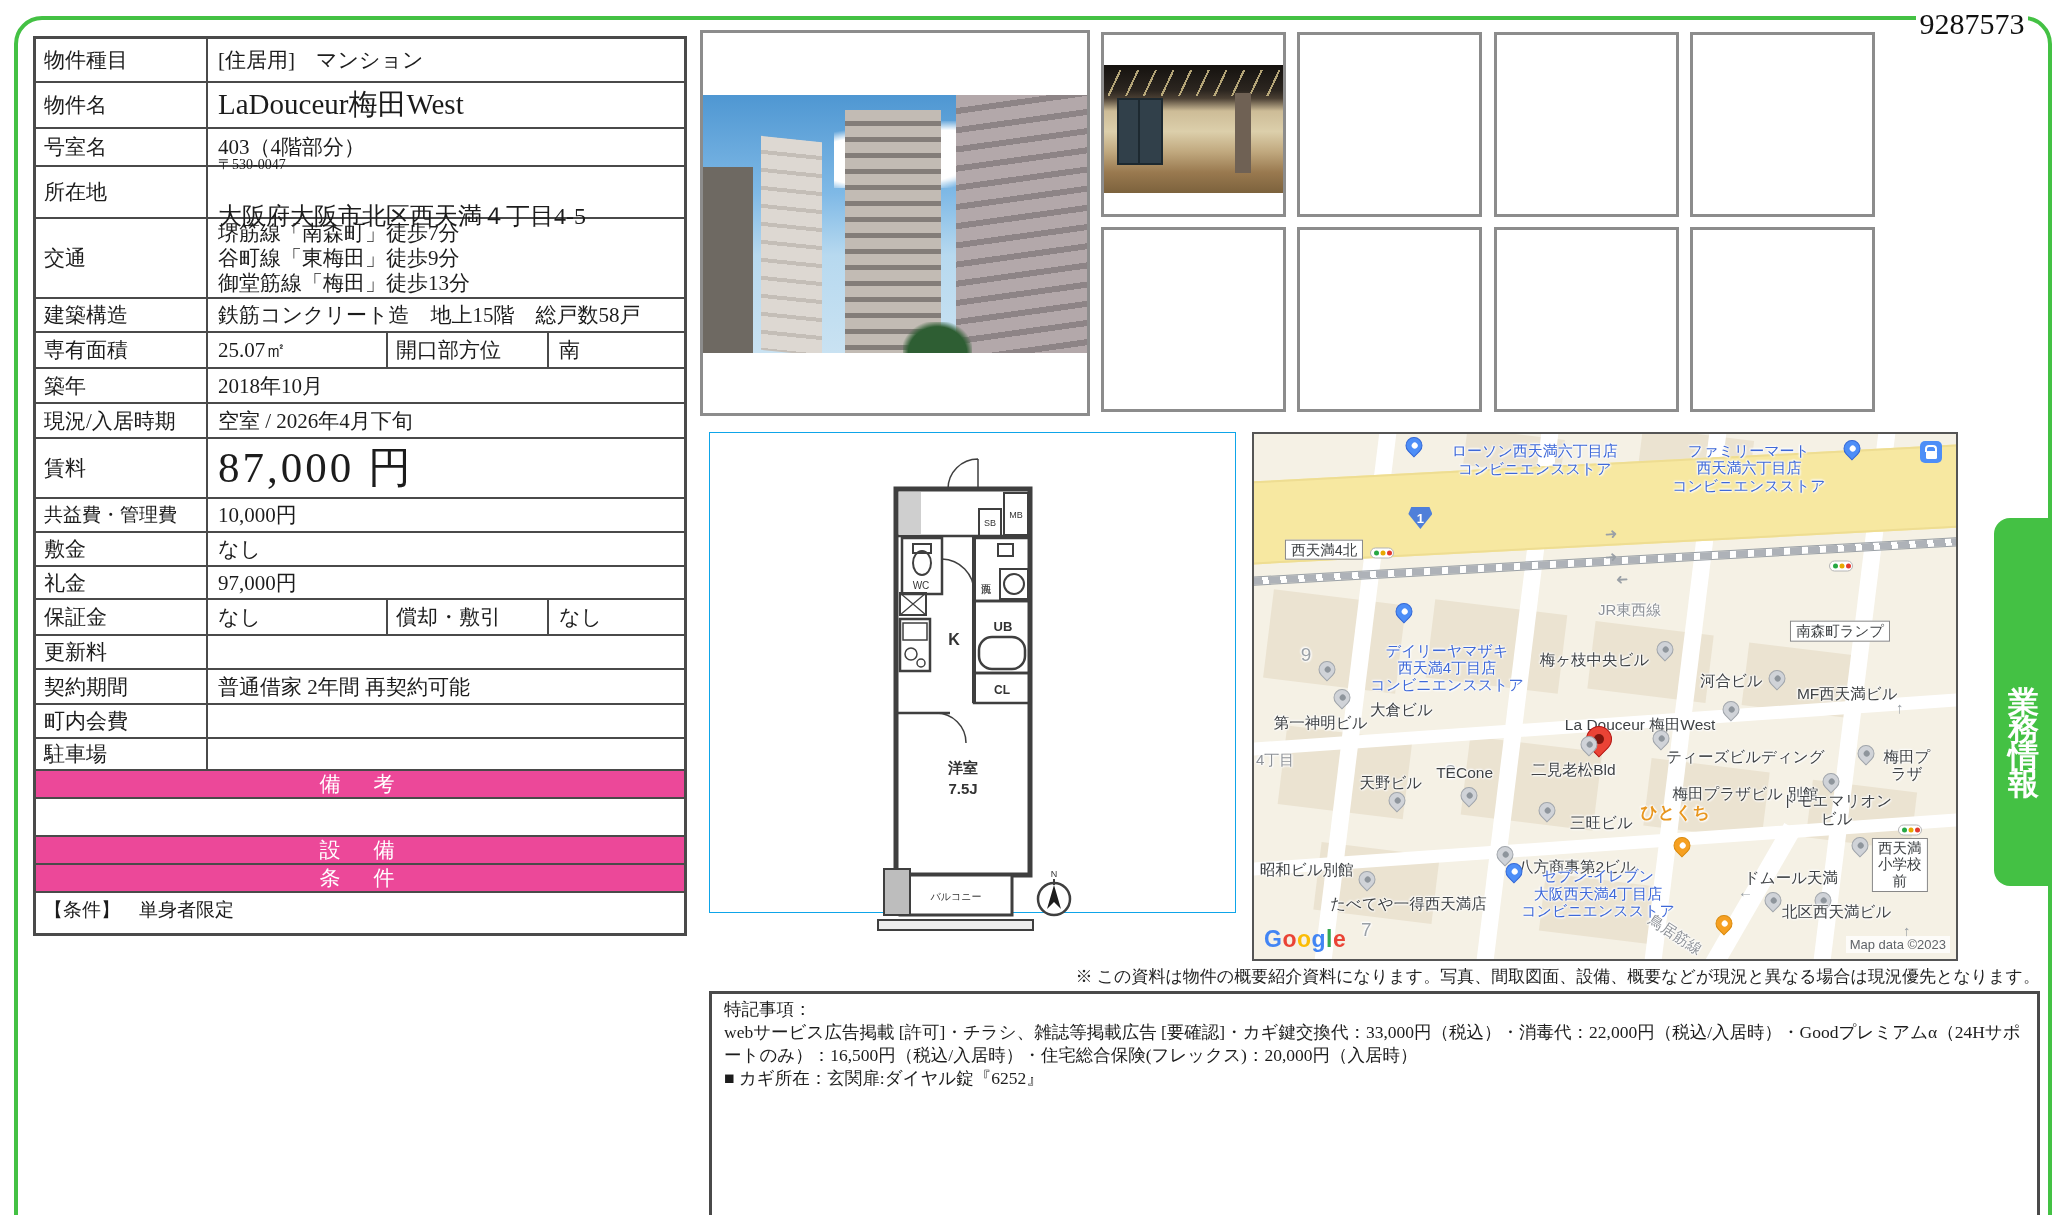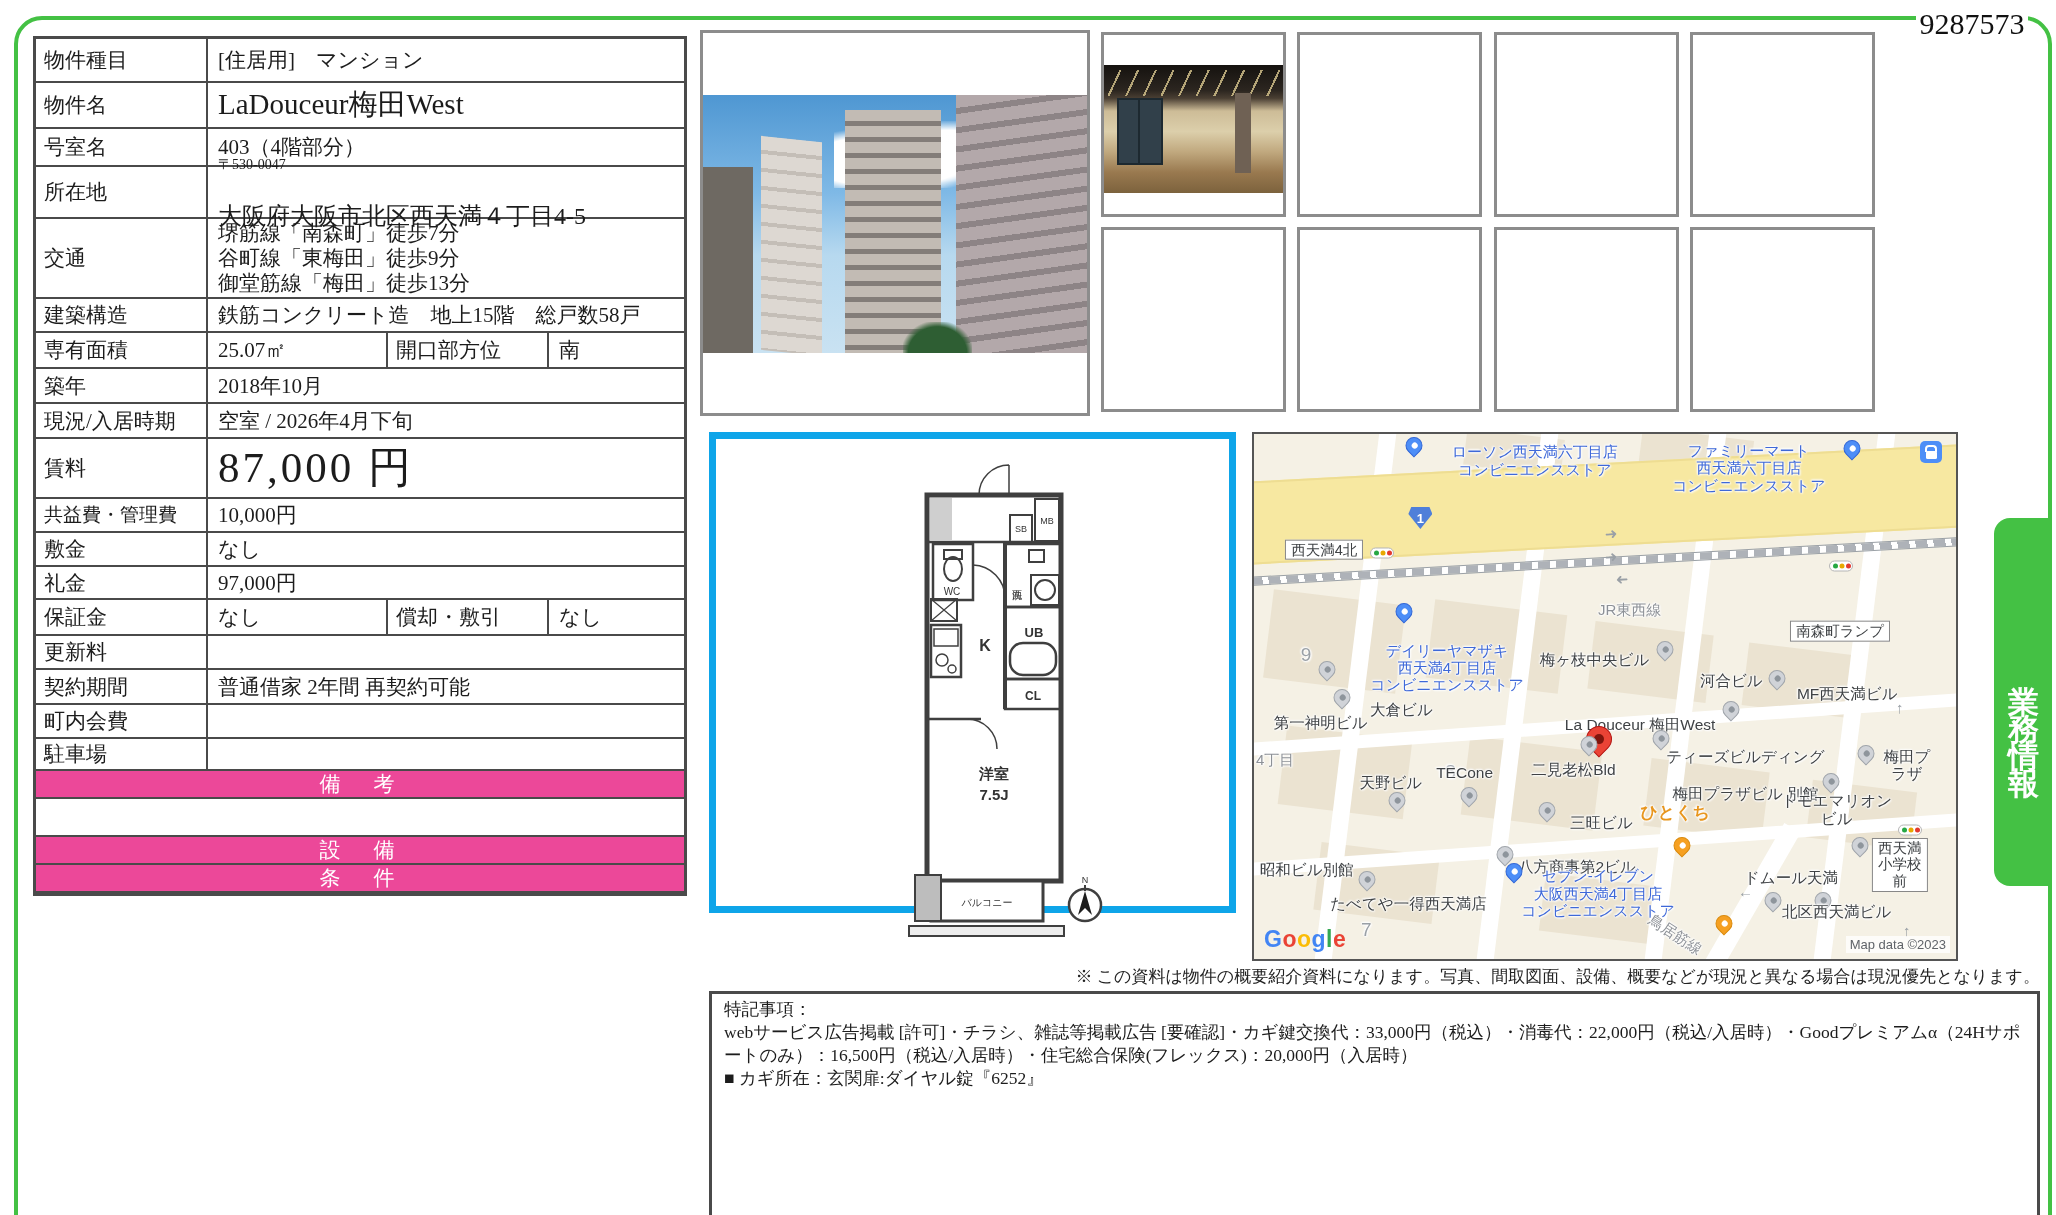--- a/index.html
+++ b/index.html
@@ -61,22 +61,22 @@
   .pbox{border:3px solid #8c8c8c;background:#fff;position:absolute;box-sizing:border-box;}
   .entrance-photo{left:0;top:30px;width:100%;height:128px;background:
     linear-gradient(180deg,#15120f 0%,#2c2620 20%,#4a3f33 26%,#cdbc97 36%,#dccfab 52%,#c0a87e 68%,#99794f 84%,#7c623d 100%);}
   .ep-light{position:absolute;left:0;top:4%;width:100%;height:20%;background:
     repeating-linear-gradient(115deg,transparent 0 14px,#d8c68e 14px 16px);opacity:.8;}
   .ep-door{position:absolute;left:7%;top:26%;width:26%;height:52%;background:#31404a;
     border:2px solid #1d2930;box-sizing:border-box;}
   .ep-door::after{content:"";position:absolute;left:45%;top:0;width:2px;height:100%;background:#1d2930;}
   .ep-col{position:absolute;right:18%;top:22%;width:9%;height:62%;background:#6f6154;}
   
-  .planbox{position:absolute;left:709px;top:432px;width:527px;height:481px;border:7px solid #0ea5e9;
-    background:#fff;box-sizing:border-box;padding-left:25px;}
+  .planbox{position:absolute;left:709px;top:432px;width:527px;height:481px;border:1px solid #0ea5e9;
+    background:#fff;box-sizing:border-box;}
   
   .mapbox{position:absolute;left:1252px;top:432px;width:706px;height:529px;border:2px solid #555;
     background:#f5f1e5;box-sizing:border-box;overflow:hidden;font-family:"Liberation Sans",sans-serif;}
   .blk{position:absolute;background:#ebe3d1;transform:rotate(7deg);}
   .street-v{position:absolute;width:17px;height:110%;background:#fff;transform:rotate(7deg);top:-2%;}
   .street-h{position:absolute;height:13px;width:108%;background:#fff;transform:rotate(-4deg);left:-4%;}
   .street-d{position:absolute;width:19px;height:45%;background:#fff;transform:rotate(30deg);}
   .road-main{position:absolute;left:-4%;top:5.5%;width:108%;height:15%;background:#f7e8a1;
     border-top:2px solid #eedd92;border-bottom:2px solid #eedd92;transform:rotate(-3deg);}
   .rail{position:absolute;left:-4%;top:23.5%;width:108%;height:7px;transform:rotate(-3.2deg);
@@ -209,20 +209,21 @@
     <div class="tval"></div>
   </div>
   <div class="trow" style="height:32px">
     <div class="tlabel">駐車場</div>
     <div class="tval"></div>
   </div>
   <div class="band">備　考</div>
   <div class="freecell"></div>
   <div class="band">設　備</div>
   <div class="band">条　件</div>
+  <div class="cond">【条件】　単身者限定</div>
 </div>
 
 <div class="photo-frame bigphoto">
   <div class="ph building-photo">
     <div class="bp-cloud"></div>
     <div class="bp-far"></div>
     <div class="bp-left"></div>
     <div class="bp-tower"></div>
     <div class="bp-right"></div>
     <div class="bp-green"></div>
@@ -312,21 +313,21 @@
   <div class="street-v" style="left:36%"></div>
   <div class="street-v" style="left:60%"></div>
   <div class="street-v" style="left:84%"></div>
   <div class="street-h" style="top:54%"></div>
   <div class="street-h" style="top:77%"></div>
   <div class="street-d" style="left:67%;top:72%"></div>
   <div class="road-main"></div>
   <div class="rail"></div>
   <div id="map-markers">
       <div class="mk mk-bp" style="left: 22.8%; top: 3.5%; transform: translate(-50%, -88%);"><div class="pin-body"><div class="pin-dot"></div></div></div>
-      <div class="mk mk-s halo" style="left: 40%; top: 5%; transform: translate(-50%, -50%);">ローソン西天満六丁目店
+      <div class="mk mk-s halo" style="left: 40%; top: 5%; transform: translate(-50%, -50%); font-family: Liberation Serif, serif;">ローソン西天満六丁目店
 コンビニエンスストア</div>
       <div class="mk mk-s halo" style="left: 70.5%; top: 6.5%; transform: translate(-50%, -50%);">ファミリーマート
 西天満六丁目店
 コンビニエンスストア</div>
       <div class="mk mk-bp" style="left: 85.2%; top: 4%; transform: translate(-50%, -88%);"><div class="pin-body"><div class="pin-dot"></div></div></div>
       <div class="mk mk-bag" style="left: 96.5%; top: 3.5%; transform: translate(-50%, -50%);"><div class="bag-h"></div><div class="bag-b"></div></div>
       <div class="mk mk-sh" style="left: 23.7%; top: 16%; transform: translate(-50%, -50%);">1</div>
       <div class="mk mk-bx" style="left: 10%; top: 22%; transform: translate(-50%, -50%);">西天満4北</div>
       <div class="mk mk-sig" style="left: 18.2%; top: 22.7%; transform: translate(-50%, -50%);"><i></i></div>
       <div class="mk mk-sig" style="left: 83.6%; top: 25.2%; transform: translate(-50%, -50%);"><i></i></div>

